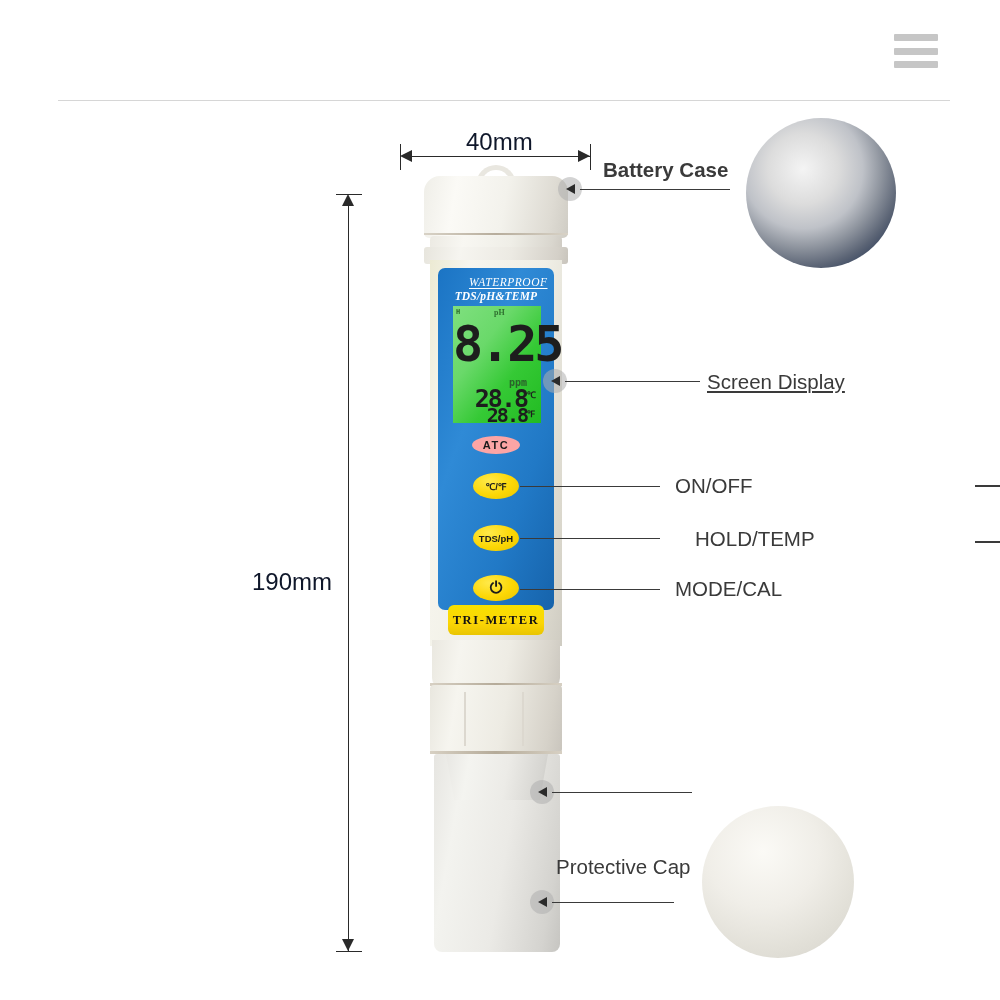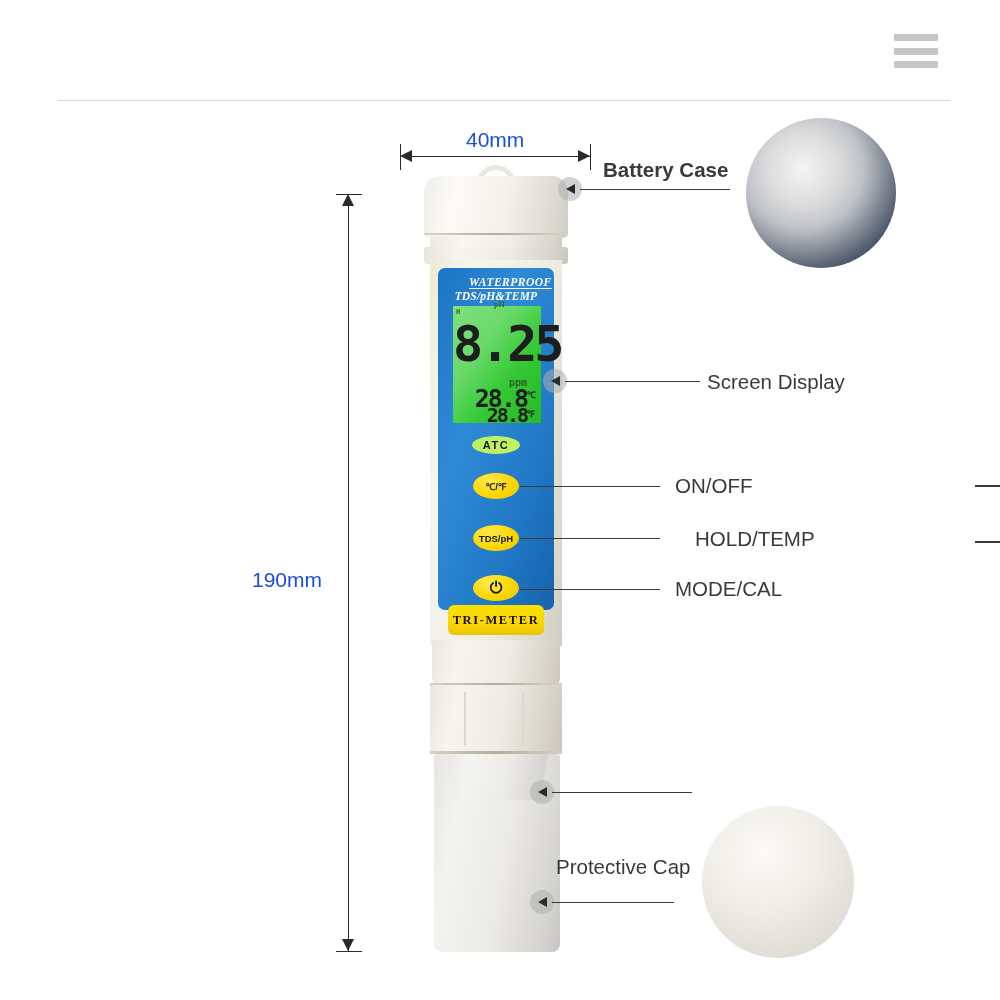--- a/index.html
+++ b/index.html
@@ -22,21 +22,21 @@
     width: 44px; height: 34px;
     display: flex; flex-direction: column; justify-content: space-between;
   }
   .hamburger span { display:block; height: 7px; background: #c6c6c6; border-radius: 1px; }
   .divider {
     position: absolute; left: 58px; top: 100px;
     width: 892px; height: 1px; background: #d6d6d6;
   }
 
   
-  .dim-label { position:absolute; color:#1d4ed8; font-size:21px; white-space:nowrap; }
+  .dim-label { position:absolute; color:#0f172a; font-size:24px; white-space:nowrap; }
   .dim-40 { left: 466px; top: 128px; }
   .dim-190 { left: 252px; top: 568px; }
 
   .dim-h-line { position:absolute; left:402px; top:156px; width:188px; height:1px; background:#2a2a2a; }
   .dim-h-tickL { position:absolute; left:400px; top:144px; width:1px; height:26px; background:#2a2a2a; }
   .dim-h-tickR { position:absolute; left:590px; top:144px; width:1px; height:26px; background:#2a2a2a; }
   .arrow-w-l { position:absolute; left:400px; top:150px; width:0;height:0;
     border-top:6px solid transparent;border-bottom:6px solid transparent;border-right:12px solid #2a2a2a; }
   .arrow-w-r { position:absolute; left:578px; top:150px; width:0;height:0;
     border-top:6px solid transparent;border-bottom:6px solid transparent;border-left:12px solid #2a2a2a; }
@@ -81,40 +81,40 @@
     position:absolute; left:430px; top:260px; width:132px; height:386px;
     background: linear-gradient(100deg,#ecead3 0%,#f7f6ee 20%,#f0efe6 58%,#dbd8cd 88%,#cfccc2 100%);
   }
   .panel-blue {
     position:absolute; left:438px; top:268px; width:116px; height:342px;
     background: linear-gradient(110deg,#1b74c4 0%,#2f8ad6 35%,#2179c6 70%,#1663ab 100%);
     border-radius: 7px;
   }
   .brand-wp {
     position:absolute; left:438px; top:276px; width:108px;
-    text-align:center; color:#ffffff; font-size:11.5px; font-weight:bold;
+    text-align:center; color:#ffffff; font-size:11.5px; font-weight:normal;
     font-style:italic; font-family:"Liberation Serif", serif; letter-spacing:0.5px;
     text-decoration: underline; text-underline-offset:2px;padding-left:31px;
   }
   .brand-sub {
     position:absolute; left:438px; top:290px; width:116px;
     text-align:center; color:#ffffff; font-size:11.5px; font-weight:bold;
     font-style:italic; font-family:"Liberation Serif", serif; letter-spacing:0.2px;
   }
   .lcd {
     position:absolute; left:453px; top:306px; width:88px; height:117px;
     background: linear-gradient(128deg,#7fe07f 0%,#6ad96a 34%,#35c935 63%,#22bb22 100%);
     overflow:hidden;
   }
   .lcd-ind-h {
     position:absolute; left:456px; top:308px; font-size:7px; color:#2b6b2b; font-weight:bold;
     font-family:"DejaVu Sans Mono", monospace;
   }
   .lcd-ind-ph {
-    position:absolute; left:494px; top:300px; font-size:8px; color:#2f6f2f; font-weight:bold;
+    position:absolute; left:494px; top:308px; font-size:8px; color:#2f6f2f; font-weight:bold;
     font-family:Liberation Serif, serif;
   }
   .lcd-main {
     position:absolute; left:453px; top:315px; width:88px;
     text-align:center; font-size:50px; font-weight:bold; color:#1d1d1d;
     font-family:"DejaVu Sans Mono", monospace; letter-spacing:-3px; line-height:58px;
   }
   .lcd-ppm {
     position:absolute; left:509px; top:377px; font-size:10px; color:#2b5f2b; font-weight:bold;
     font-family:"DejaVu Sans Mono", monospace;
@@ -129,21 +129,21 @@
     text-align:right; font-size:20px; font-weight:bold; color:#1d1d1d;
     font-family:"DejaVu Sans Mono", monospace; letter-spacing:-2px; line-height:22px;
   }
   .lcd-unit-c { position:absolute; left:527px; top:388px; font-size:9px; font-weight:bold; color:#1d1d1d;
     font-family:"DejaVu Sans Mono", monospace; }
   .lcd-unit-f { position:absolute; left:527px; top:407px; font-size:9px; font-weight:bold; color:#1d1d1d;
     font-family:"DejaVu Sans Mono", monospace; }
 
   .atc-badge {
     position:absolute; left:472px; top:436px; width:48px; height:18px;
-    background:#bef264; border-radius:50%;
+    background:#fca5a5; border-radius:50%;
     display:flex; align-items:center; justify-content:center;
     font-size:11px; font-weight:bold; color:#1a1a1a; letter-spacing:1.6px;
   }
   .btn {
     position:absolute; width:46px; height:26px; border-radius:50%;
     background: radial-gradient(ellipse at 35% 30%, #ffe94a 0%, #fcd705 55%, #e8c400 100%);
     display:flex; align-items:center; justify-content:center;
     color:#1b1b1b; font-weight:bold;
   }
   .btn-cf { left:473px; top:473px; font-size:9.5px; }
@@ -281,21 +281,21 @@
     <div class="protective-cap"></div>
     <div class="pcap-taper"></div>
   </div>
 
   <div class="marker" style="left:558px; top:177px;"></div>
   <div class="lead" style="left:580px; top:189px; width:150px;"></div>
   <div class="callout" style="left:603px; top:158px;font-weight:bold;">Battery Case</div>
 
   <div class="marker" style="left:543px; top:369px;"></div>
   <div class="lead" style="left:565px; top:381px; width:135px;"></div>
-  <div class="callout" style="left:707px; top:370px;">Screen Display</div>
+  <div class="callout" style="left:707px; top:370px;text-decoration:underline;">Screen Display</div>
 
   <div class="lead" style="left:520px; top:486px; width:140px;"></div>
   <div class="callout" style="left:675px; top:474px;">ON/OFF</div>
 
   <div class="lead" style="left:520px; top:538px; width:140px;"></div>
   <div class="callout" style="left:695px; top:527px;">HOLD/TEMP</div>
 
   <div class="lead" style="left:520px; top:589px; width:140px;"></div>
   <div class="callout" style="left:675px; top:577px;">MODE/CAL</div>
 

